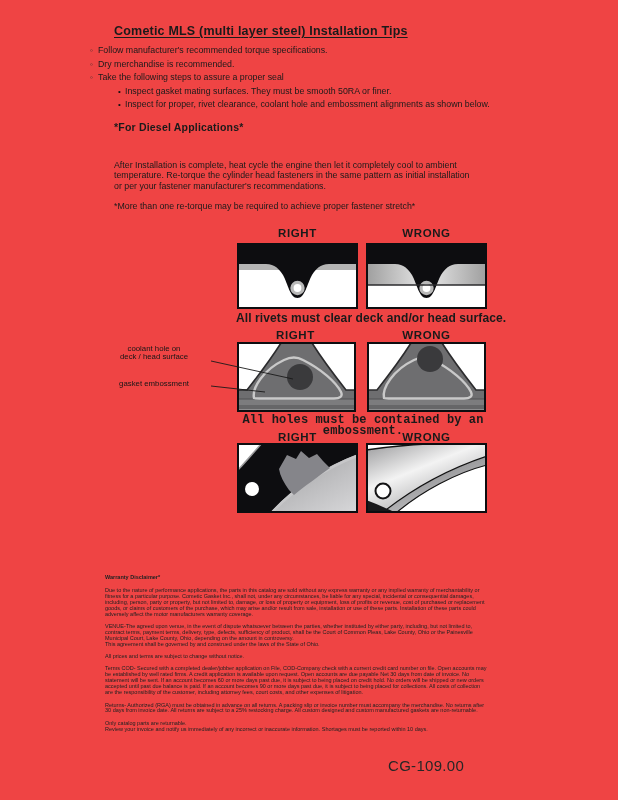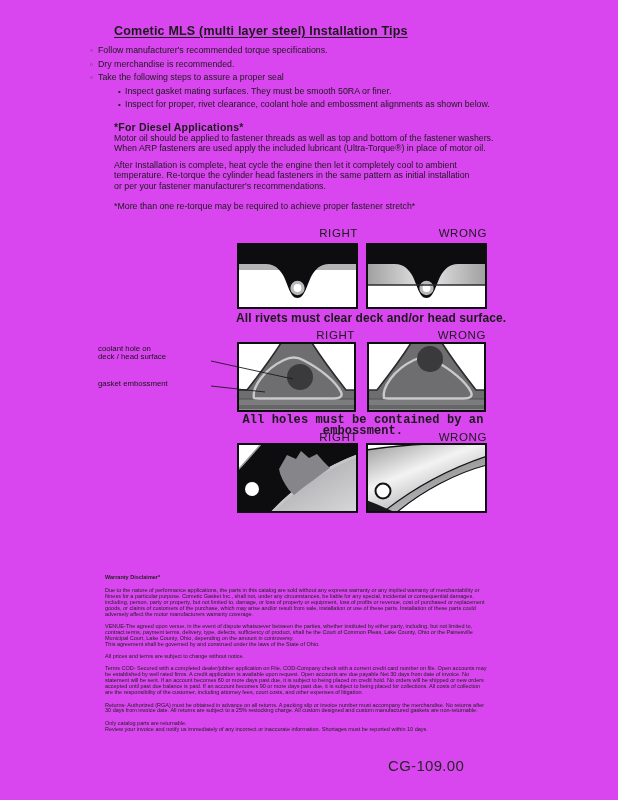--- a/index.html
+++ b/index.html
@@ -1,33 +1,33 @@
 <!DOCTYPE html>
 <html><head>
 <meta charset="utf-8">
 <style>
   html,body{margin:0;padding:0;background:#ffffff;}
-  .page{position:relative;width:618px;height:800px;background:#d946ef;overflow:hidden;
+  .page{position:relative;width:618px;height:800px;background:#ef4444;overflow:hidden;
         font-family:"Liberation Sans", sans-serif;color:#1a1a1a;}
   .doc-title{position:absolute;left:114px;top:24px;font-size:12.5px;font-weight:bold;
         text-decoration:underline;text-underline-offset:2px;letter-spacing:0.2px;}
   .tips{position:absolute;left:90px;top:45px;font-size:8.8px;}
   .b-row{display:flex;align-items:baseline;height:13.6px;}
   .b-row .m{width:8px;font-size:8px;color:#333;}
   .b-sub{margin-left:28px;}
   .b-sub .m{width:7px;font-size:8px;color:#111;}
   .diesel-heading{position:absolute;left:114px;top:121px;font-size:10.5px;font-weight:bold;letter-spacing:0.2px;}
   .body-par{position:absolute;left:114px;width:498px;font-size:8.8px;line-height:10.4px;white-space:pre-line;}
   .p1{top:133px;} .p2{top:160px;} .p3{top:201px;}
-  .dg-label{position:absolute;width:121px;text-align:right;font-weight:normal;font-size:11.5px;letter-spacing:0.6px;}
+  .dg-label{position:absolute;width:121px;text-align:center;font-weight:bold;font-size:11.5px;letter-spacing:0.6px;}
   .dg-box{position:absolute;}
   .dg-box svg{display:block;}
   .dg-caption{position:absolute;font-weight:bold;font-size:12px;line-height:10.6px;white-space:pre-line;letter-spacing:0.1px;}
   .r2-cap{width:252px;text-align:center;font-family:Liberation Mono, monospace;}
-  .anno{position:absolute;width:112px;text-align:left;font-size:7.8px;line-height:8.4px;white-space:pre-line;color:#161616;}
+  .anno{position:absolute;width:112px;text-align:center;font-size:7.8px;line-height:8.4px;white-space:pre-line;color:#161616;}
   .anno-coolant{left:98px;top:345px;}
   .anno-emboss{left:98px;top:380px;}
   .pointer-svg{position:absolute;left:205px;top:352px;}
   .legal{position:absolute;left:105px;top:575px;width:452px;font-size:5.5px;line-height:5.9px;color:#222222;}
   .legal .lg-h{font-weight:bold;margin:0 0 7px 0;}
   .legal p{margin:0 0 6.5px 0;white-space:pre-line;}
   .page-code{position:absolute;left:388px;top:757px;font-size:15px;letter-spacing:0.3px;color:#262626;}
 </style>
 </head>
 <body>
@@ -53,22 +53,20 @@
       <span class="m">•</span>
       <span>Inspect gasket mating surfaces.  They must be smooth 50RA or finer.</span>
     </div>
     <div class="b-row b-sub">
       <span class="m">•</span>
       <span>Inspect for proper, rivet clearance, coolant hole and embossment alignments as shown below.</span>
     </div>
   </div>
 
   <div class="diesel-heading">*For Diesel Applications*</div>
-  <div class="body-par p1">Motor oil should be applied to fastener threads as well as top and bottom of the fastener washers.
-When ARP fasteners are used apply the included lubricant (Ultra-Torque®) in place of motor oil.</div>
   <div class="body-par p2">After Installation is complete, heat cycle the engine then let it completely cool to ambient
 temperature. Re-torque the cylinder head fasteners in the same pattern as initial installation
 or per your fastener manufacturer's recommendations.</div>
   <div class="body-par p3">*More than one re-torque may be required to achieve proper fastener stretch*</div>
 
   <div class="dg-label" style="left:237px;top:227px;">RIGHT</div>
   <div class="dg-label" style="left:366px;top:227px;">WRONG</div>
 
   <div class="dg-box" style="left:237px;top:243px;">
     <svg width="121" height="66" viewBox="0 0 121 66">

